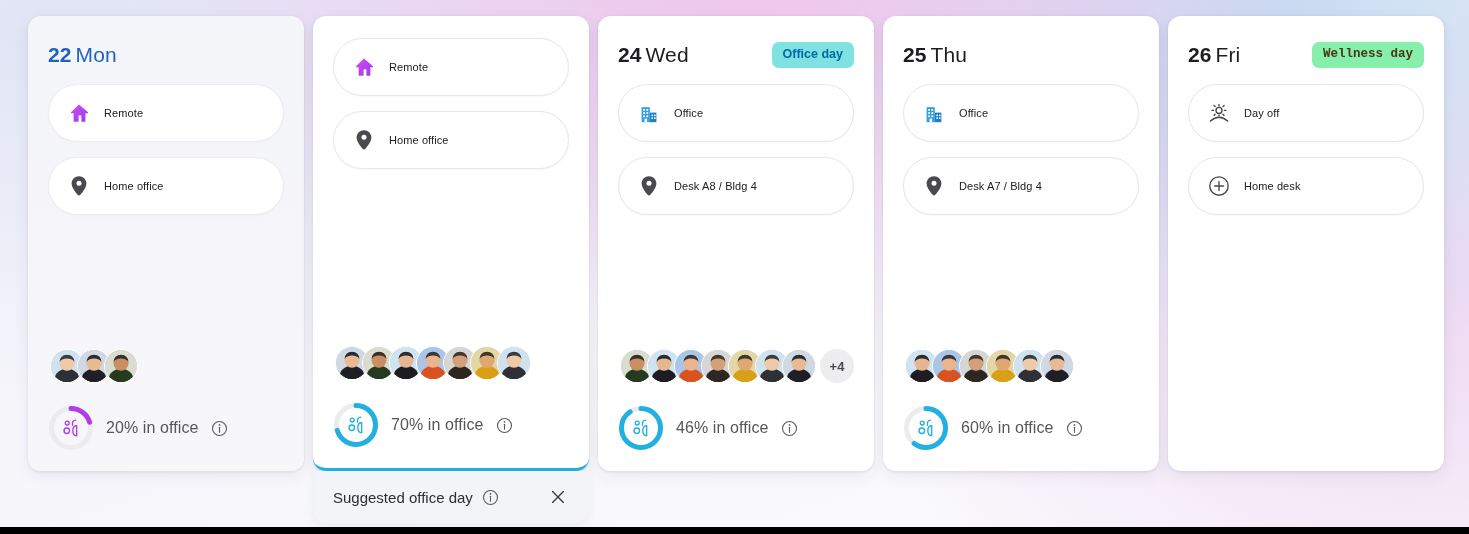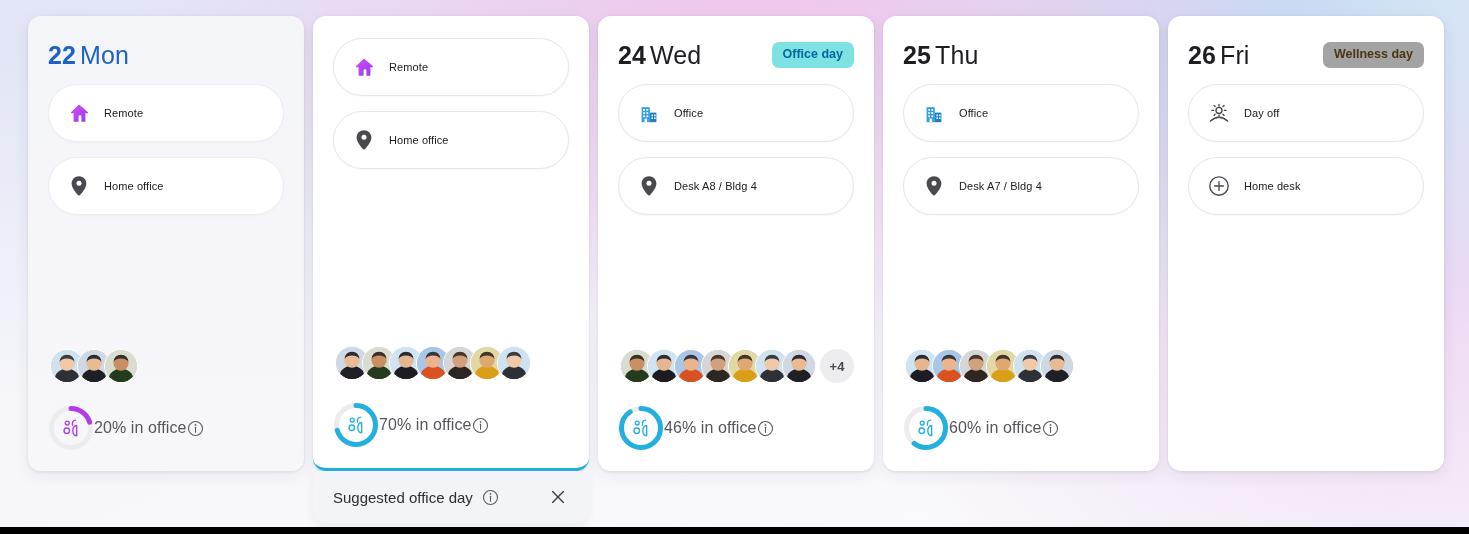--- a/index.html
+++ b/index.html
@@ -70,21 +70,21 @@
   
   .card-head {
     display: flex;
     align-items: center;
     justify-content: space-between;
     height: 34px;
     margin-bottom: 12px;
   }
 
   .date-line {
-    font-size: 25px;
+    font-size: 21px;
     letter-spacing: 0.1px;
     white-space: nowrap;
   }
   .date-num { font-weight: 700; }
   .date-dow { font-weight: 400; margin-left: 4px; }
 
   .date-line.accent .date-num,
   .date-line.accent .date-dow { color: #1f62c4; }
   .date-line.normal .date-num,
   .date-line.normal .date-dow { color: #1d1d22; }
@@ -92,21 +92,21 @@
   .day-badge {
     font-size: 12.5px;
     font-weight: 600;
     color: #3a3a3a;
     padding: 6px 11px 7px 11px;
     border-radius: 7px;
     white-space: nowrap;
     line-height: 1;
   }
   .day-badge.office   { background: #7ee1e2; color: #0369a1; }
-  .day-badge.wellness { background: #a3a3a3; color: #4a3514; }
+  .day-badge.wellness { background: #86efac; color: #4a3514; font-family: Liberation Mono, monospace; }
 
   
   .pill {
     display: flex;
     align-items: center;
     gap: 13px;
     height: 58px;
     padding: 0 18px;
     border: 1px solid #e6e6ec;
     border-radius: 29px;
@@ -170,20 +170,21 @@
     align-items: center;
     justify-content: center;
     margin-left: 11px;
     flex: 0 0 34px;
   }
 
   
   .footer {
     display: flex;
     align-items: center;
+    gap: 12px;
     height: 50px;
     margin-bottom: 18px;
   }
 
   .donut {
     width: 46px;
     height: 46px;
     flex: 0 0 46px;
     position: relative;
   }

